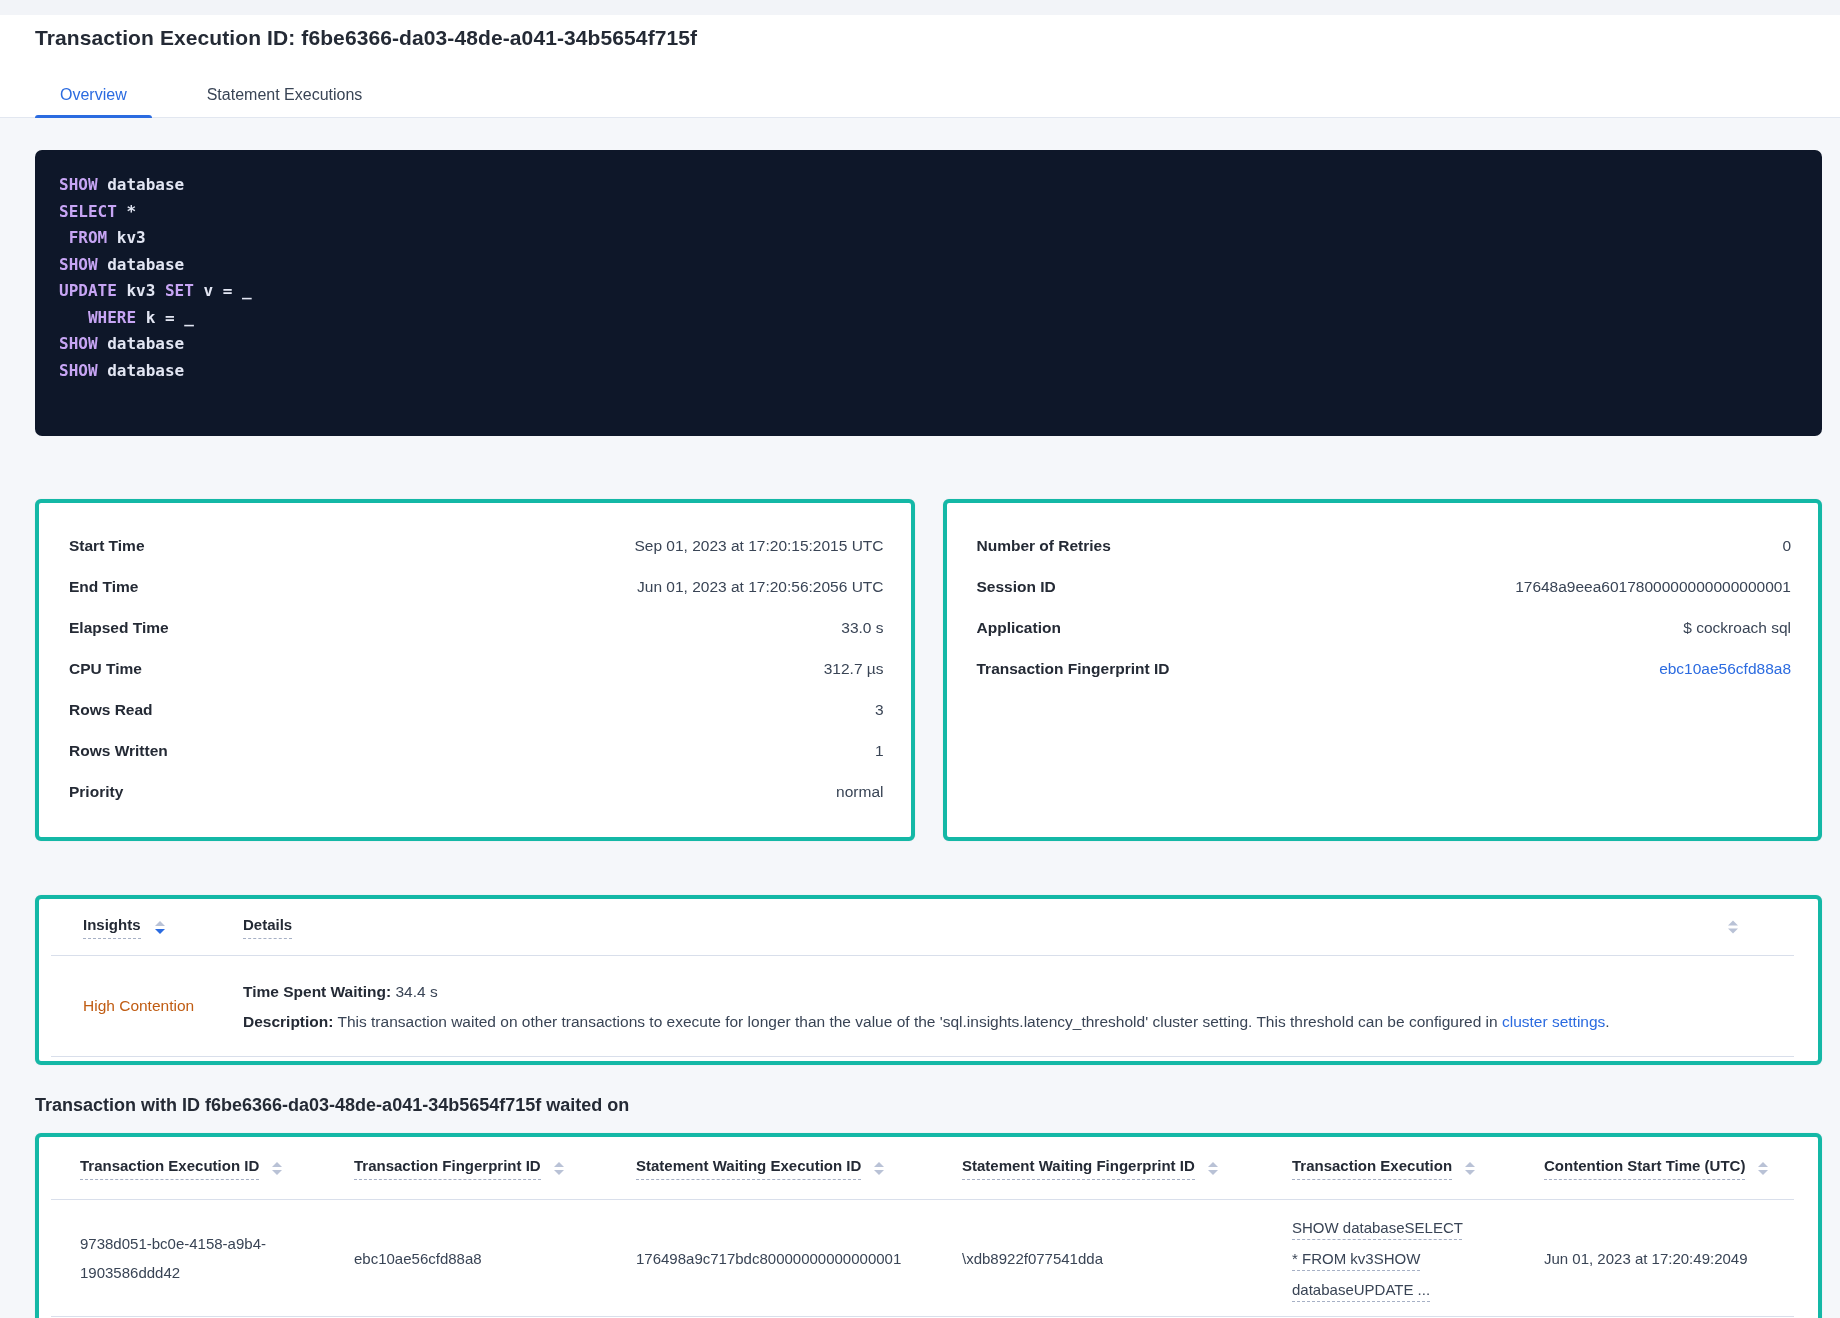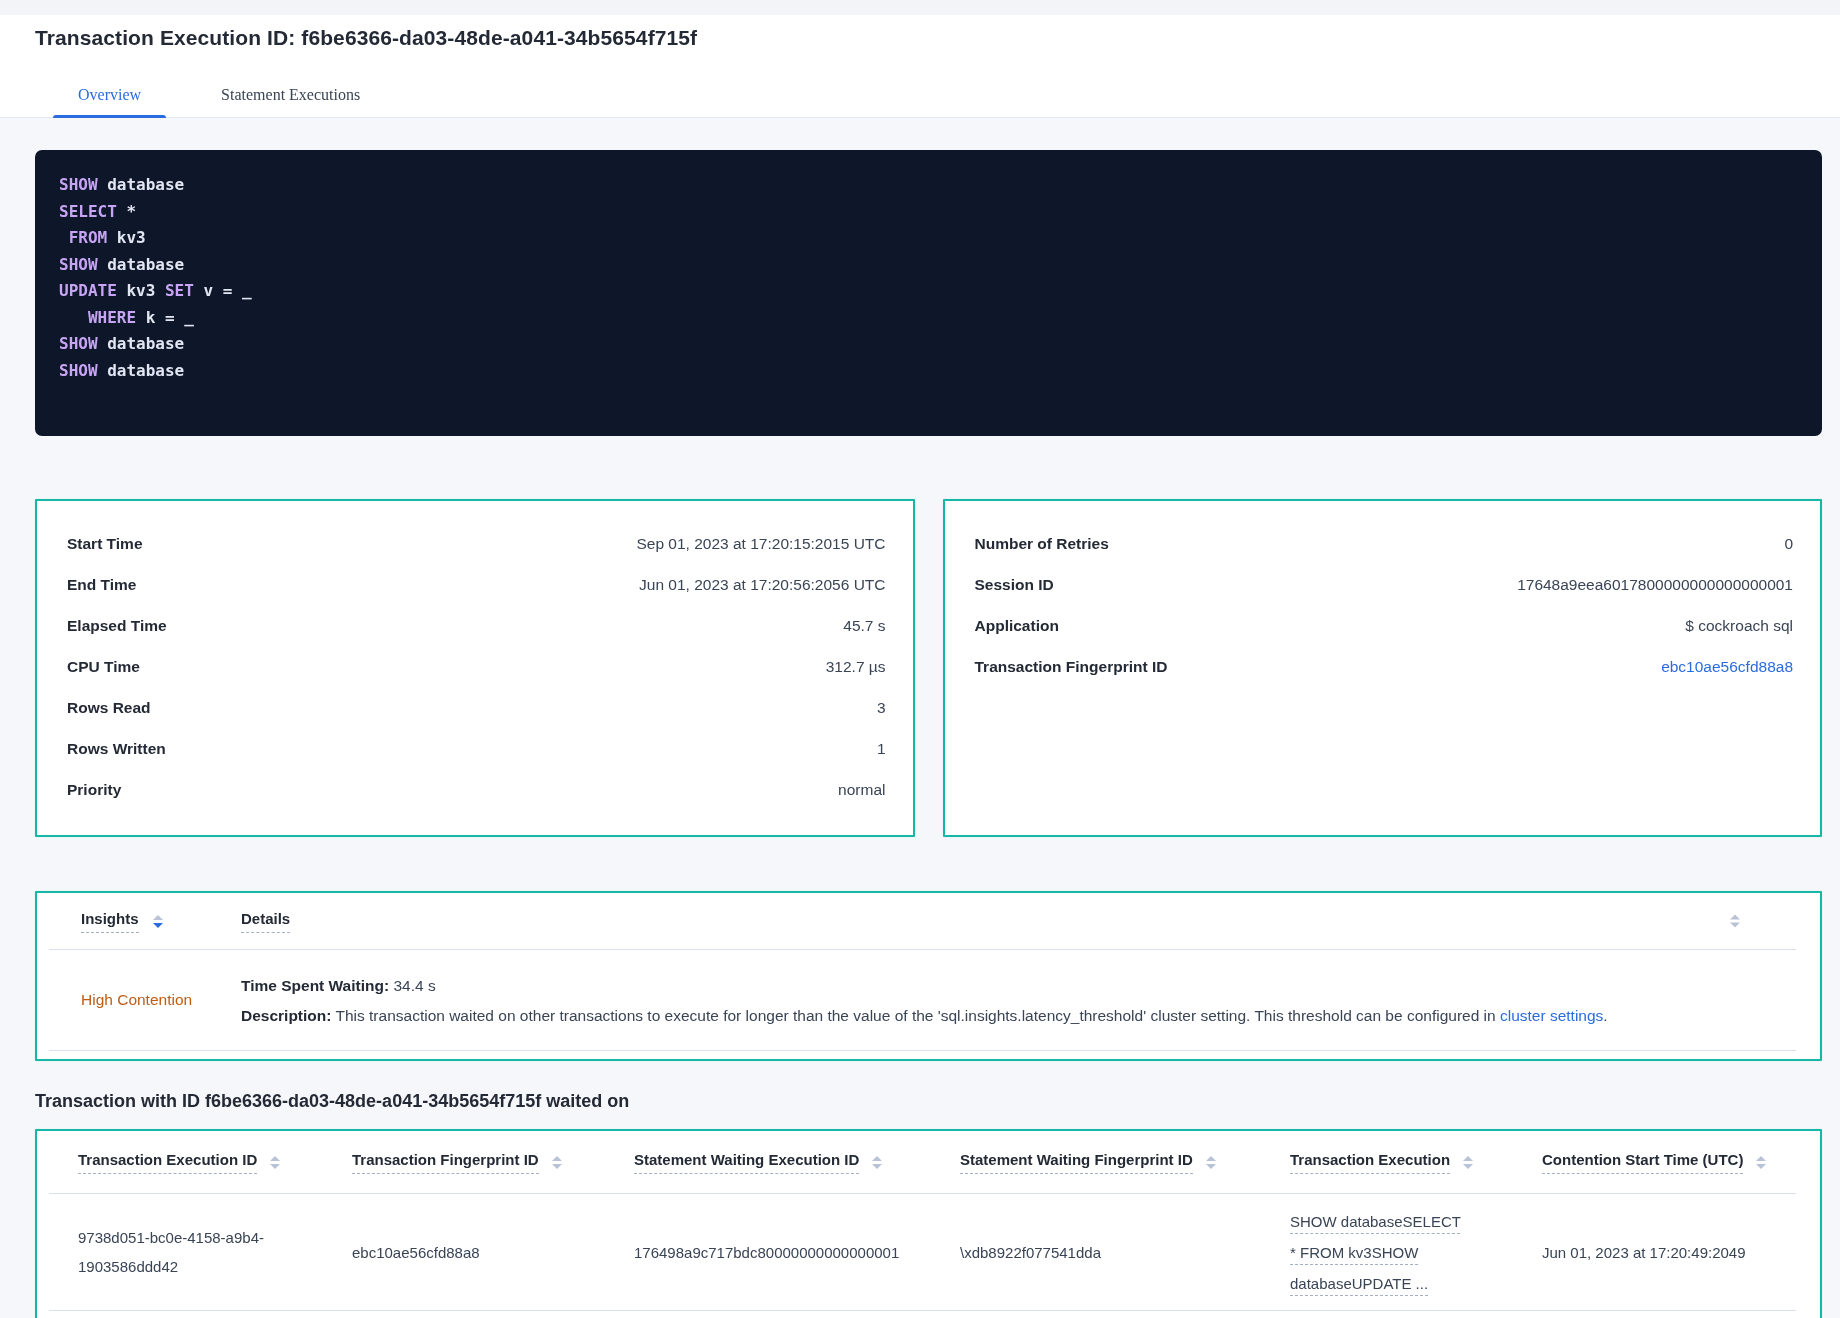--- a/index.html
+++ b/index.html
@@ -9,40 +9,40 @@
     font-family:"Liberation Sans", sans-serif;
     background:#f5f7fa;
     color:#394455;
     overflow:hidden;
   }
   .topstrip { height:15px; background:#f2f4f8; }
 
   
   header { background:#fff; height:103px; position:relative; border-bottom:1px solid #e2e7f0; }
   h1.page-title { margin:0; padding:9px 3px 0 35px; font-size:21px; line-height:27px; font-weight:700; color:#242a35; letter-spacing:.1px; }
-  .tabs { position:absolute; bottom:0; left:53px; display:flex;font-family:Liberation Serif, serif; }
+  .tabs { position:absolute; bottom:0; left:35px; display:flex; }
   .tab { padding:0 25px 13px; font-size:16px; color:#394455; position:relative; margin-right:30px; cursor:pointer; }
   .tab.active { color:#2b6be0; }
   .tab.active::after { content:""; position:absolute; left:0; right:0; bottom:-1px; height:3px; background:#2b6be0; border-radius:3px 3px 0 0; }
 
   
   main { padding:0 18px 0 35px; }
 
   .sqlbox {
     margin:32px 0 0; height:286px; overflow:hidden;
     background:#0e1729; border-radius:7px;
     padding:22px 24px 29px;
     font-family:"DejaVu Sans Mono", monospace;
     font-size:16px; font-weight:700; line-height:26.5px;
     white-space:pre; color:#e2e6f3;
   }
   .sqlbox .kw { color:#c7a5f4; }
   .sqlbox .pl { color:#e2e6f3; }
 
-  .card { background:#fff; border:2px solid #14b8a6; border-radius:1px; box-shadow:0 0 1px rgba(67,90,111,.25); }
+  .card { background:#fff; border:4px solid #14b8a6; border-radius:6px; box-shadow:0 0 1px rgba(67,90,111,.25); }
 
   .cards { display:flex; gap:28px; margin-top:63px; }
   .summary { flex:1; padding:22px 27px 25px 30px; }
   .kv-row { display:flex; justify-content:space-between; align-items:center; height:41px; font-size:15.5px; }
   .kv-label { font-weight:700; color:#242a35; }
   .kv-value { color:#394455; }
   .kv-value.link { color:#2b6be0; cursor:pointer; text-decoration:none; }
 
   
   .sort { display:inline-flex; flex-direction:column; gap:3px; cursor:pointer; }
@@ -107,21 +107,21 @@
       <div class="kv-row">
         <span class="kv-label">Start Time</span>
         <span class="kv-value">Sep 01, 2023 at 17:20:15:2015 UTC</span>
       </div>
       <div class="kv-row">
         <span class="kv-label">End Time</span>
         <span class="kv-value">Jun 01, 2023 at 17:20:56:2056 UTC</span>
       </div>
       <div class="kv-row">
         <span class="kv-label">Elapsed Time</span>
-        <span class="kv-value">45.7 s</span>
+        <span class="kv-value">33.0 s</span>
       </div>
       <div class="kv-row">
         <span class="kv-label">CPU Time</span>
         <span class="kv-value">312.7 µs</span>
       </div>
       <div class="kv-row">
         <span class="kv-label">Rows Read</span>
         <span class="kv-value">3</span>
       </div>
       <div class="kv-row">

